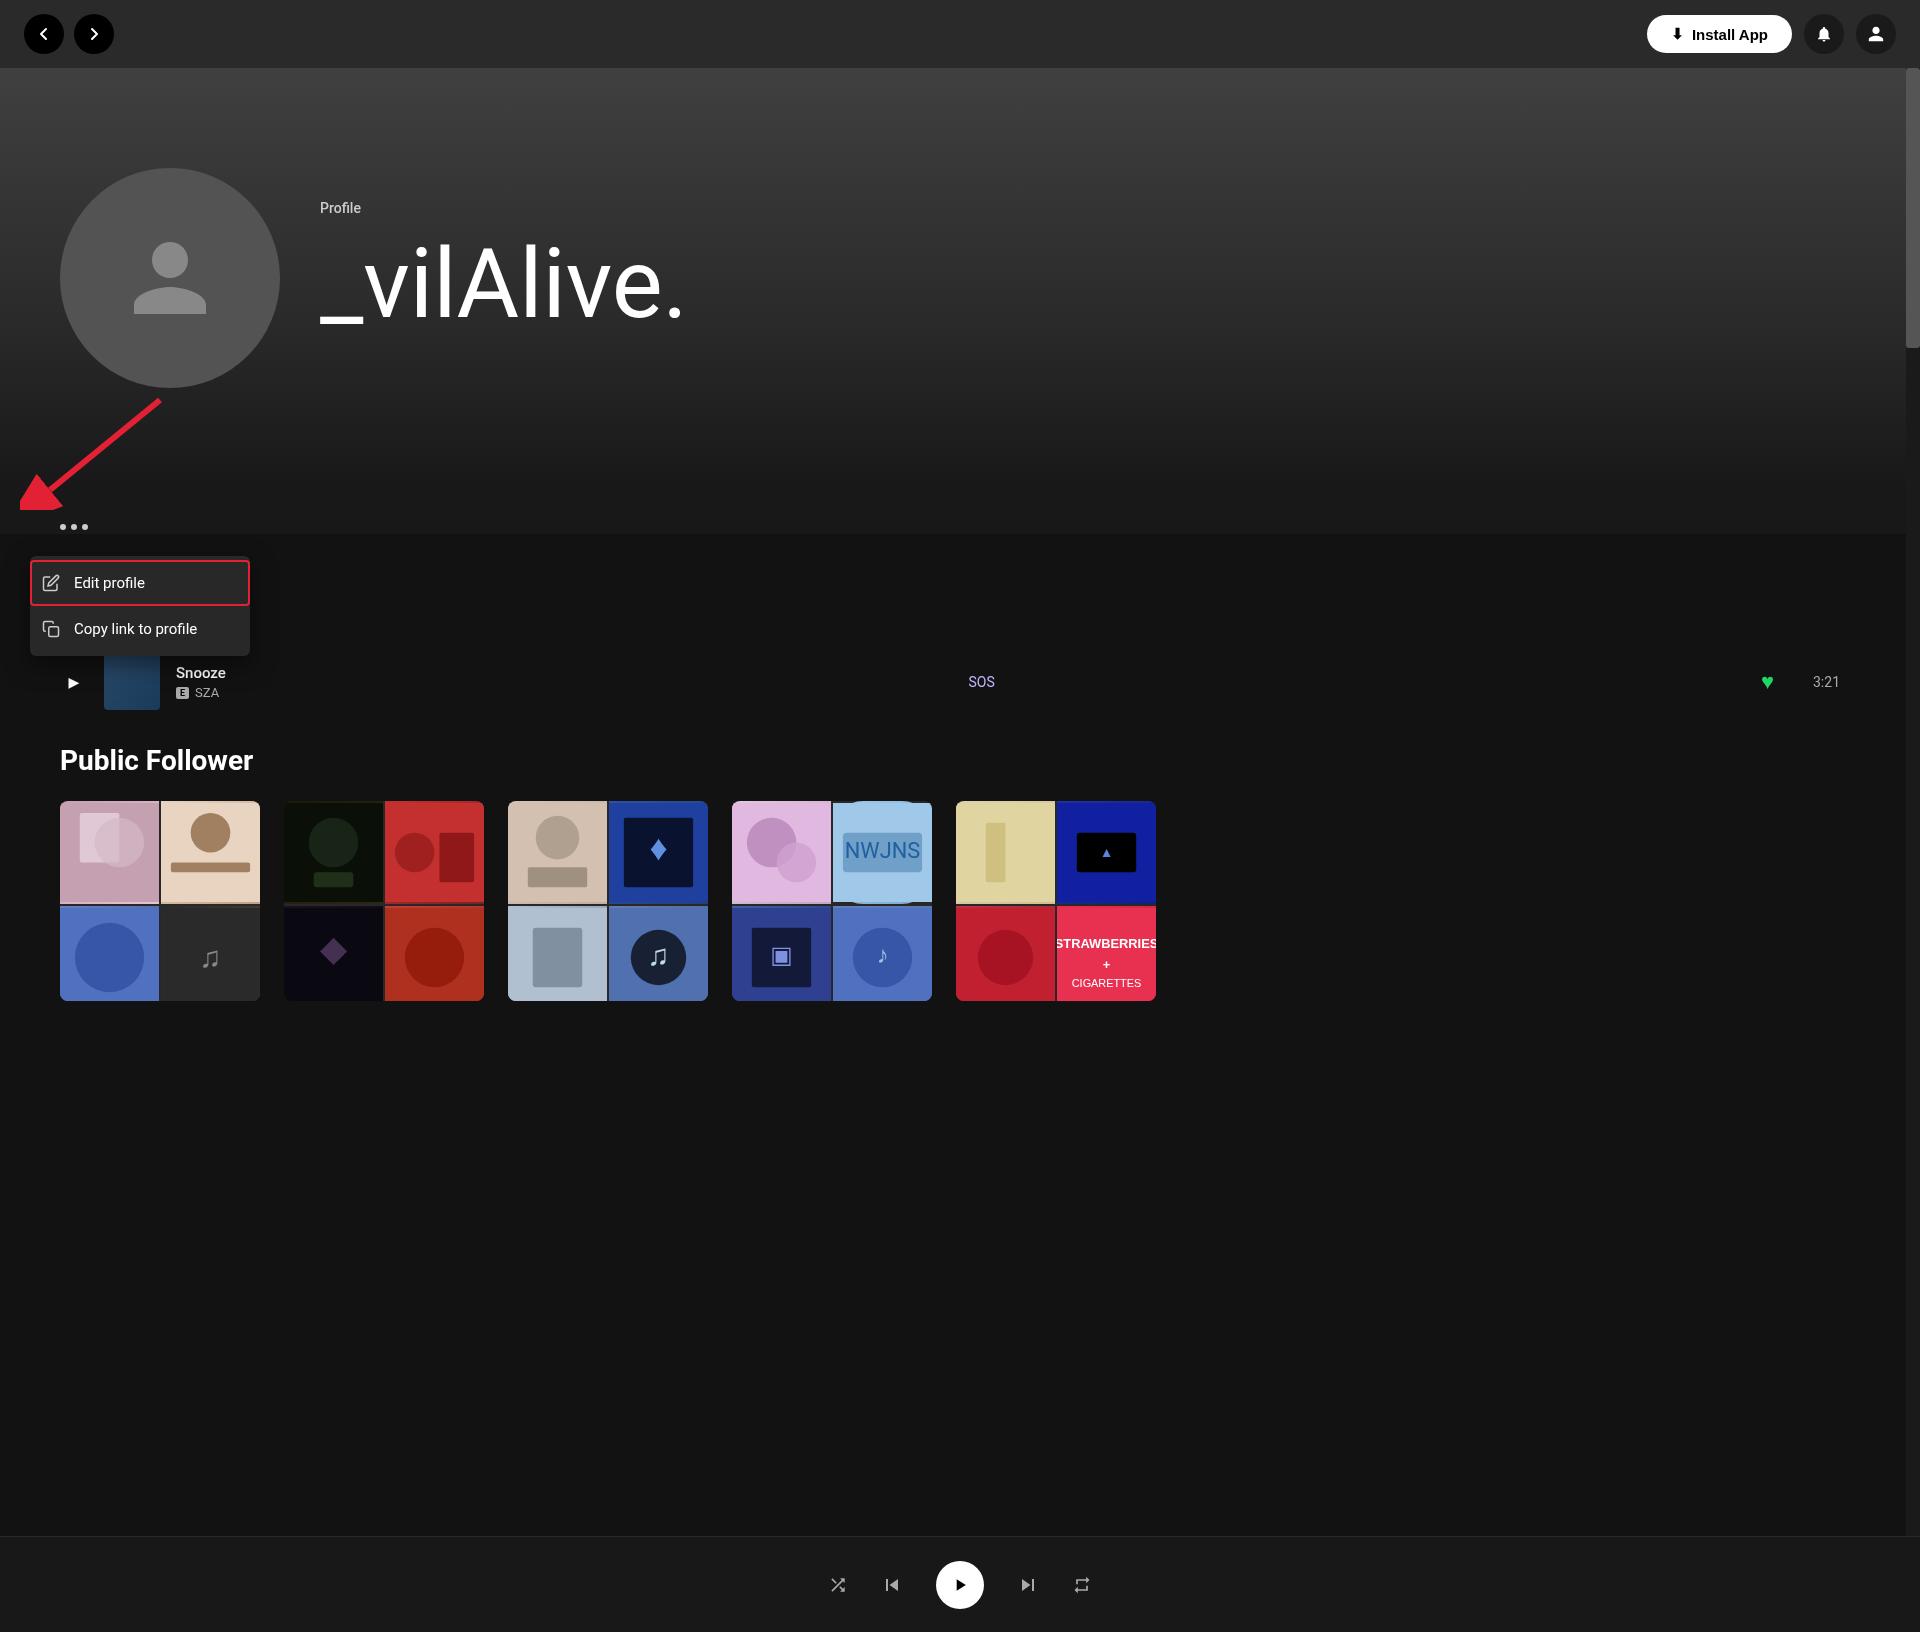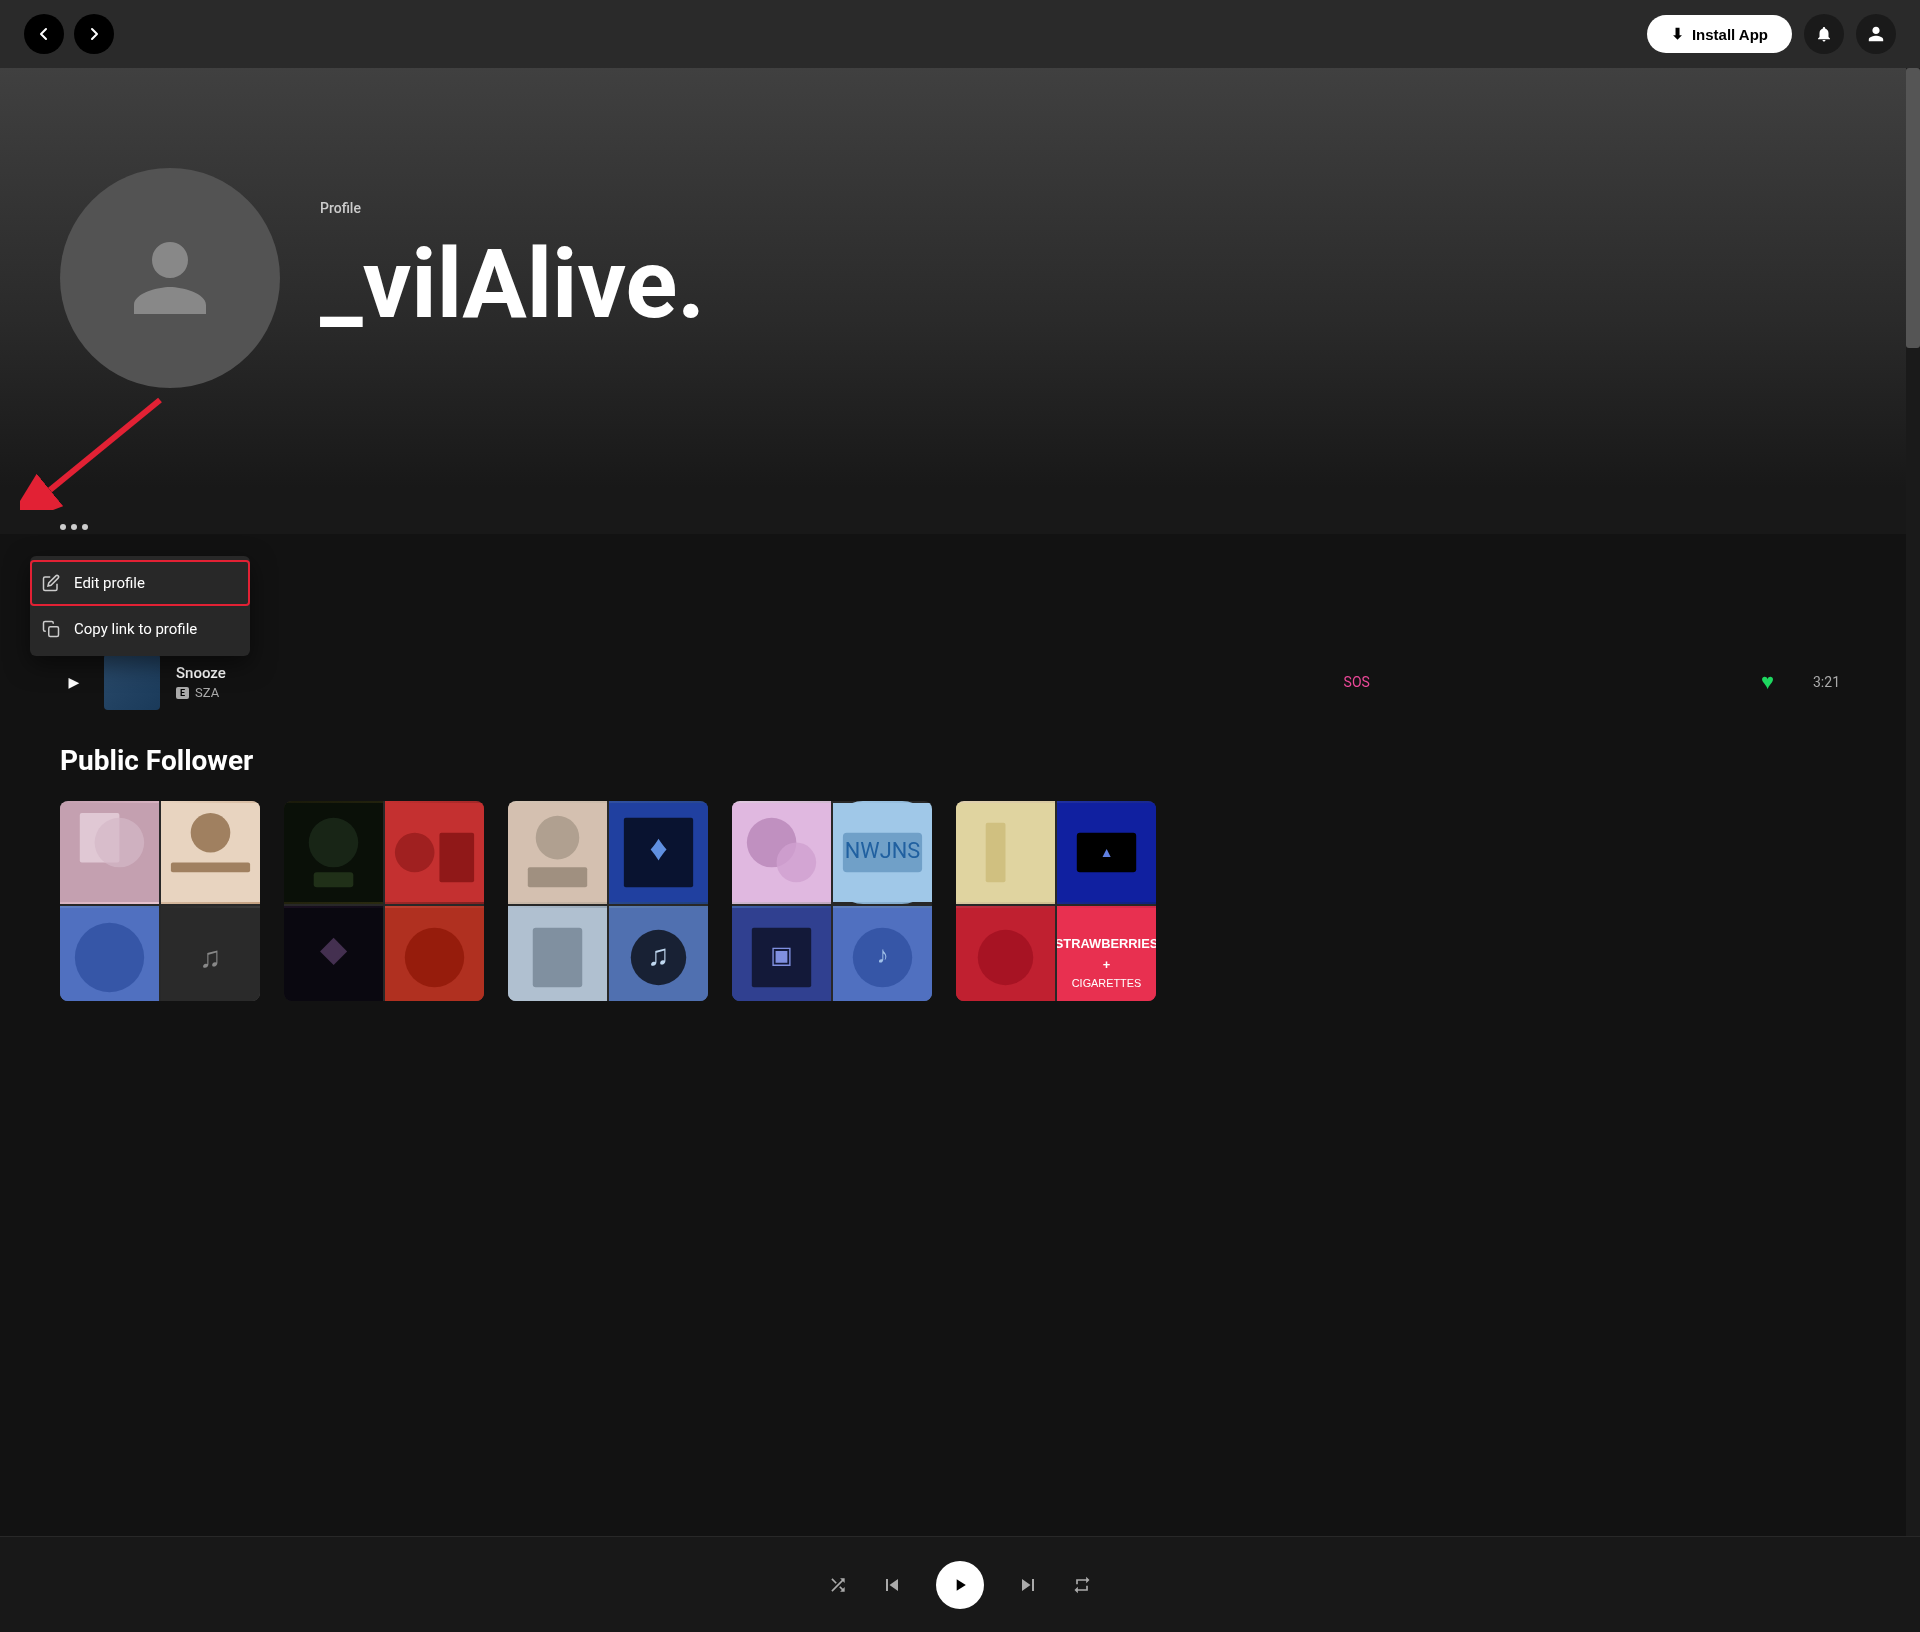--- a/index.html
+++ b/index.html
@@ -114,21 +114,21 @@
       flex: 1;
     }
     .profile-label {
       font-size: 14px;
       color: #ccc;
       margin-bottom: 20px;
       font-weight: 500;
     }
     .profile-name {
       font-size: 96px;
-      font-weight: 700;
+      font-weight: 400;
       color: #fff;
       line-height: 1;
       margin-bottom: 24px;
     }
     .profile-stats {
       font-size: 15px;
       color: #ccc;
     }
 
     
@@ -234,23 +234,23 @@
     .explicit-badge {
       background: #aaa;
       color: #000;
       font-size: 9px;
       padding: 1px 4px;
       border-radius: 2px;
       font-weight: 700;
     }
     .song-album {
       font-size: 14px;
-      color: #ec4899;
+      color: #c4b5fd;
       flex: 1;
-      text-align: center;
+      text-align: left;
     }
     .heart-icon {
       color: #1ed760;
       font-size: 22px;
       cursor: pointer;
     }
     .song-duration {
       font-size: 14px;
       color: #aaa;
       min-width: 50px;

